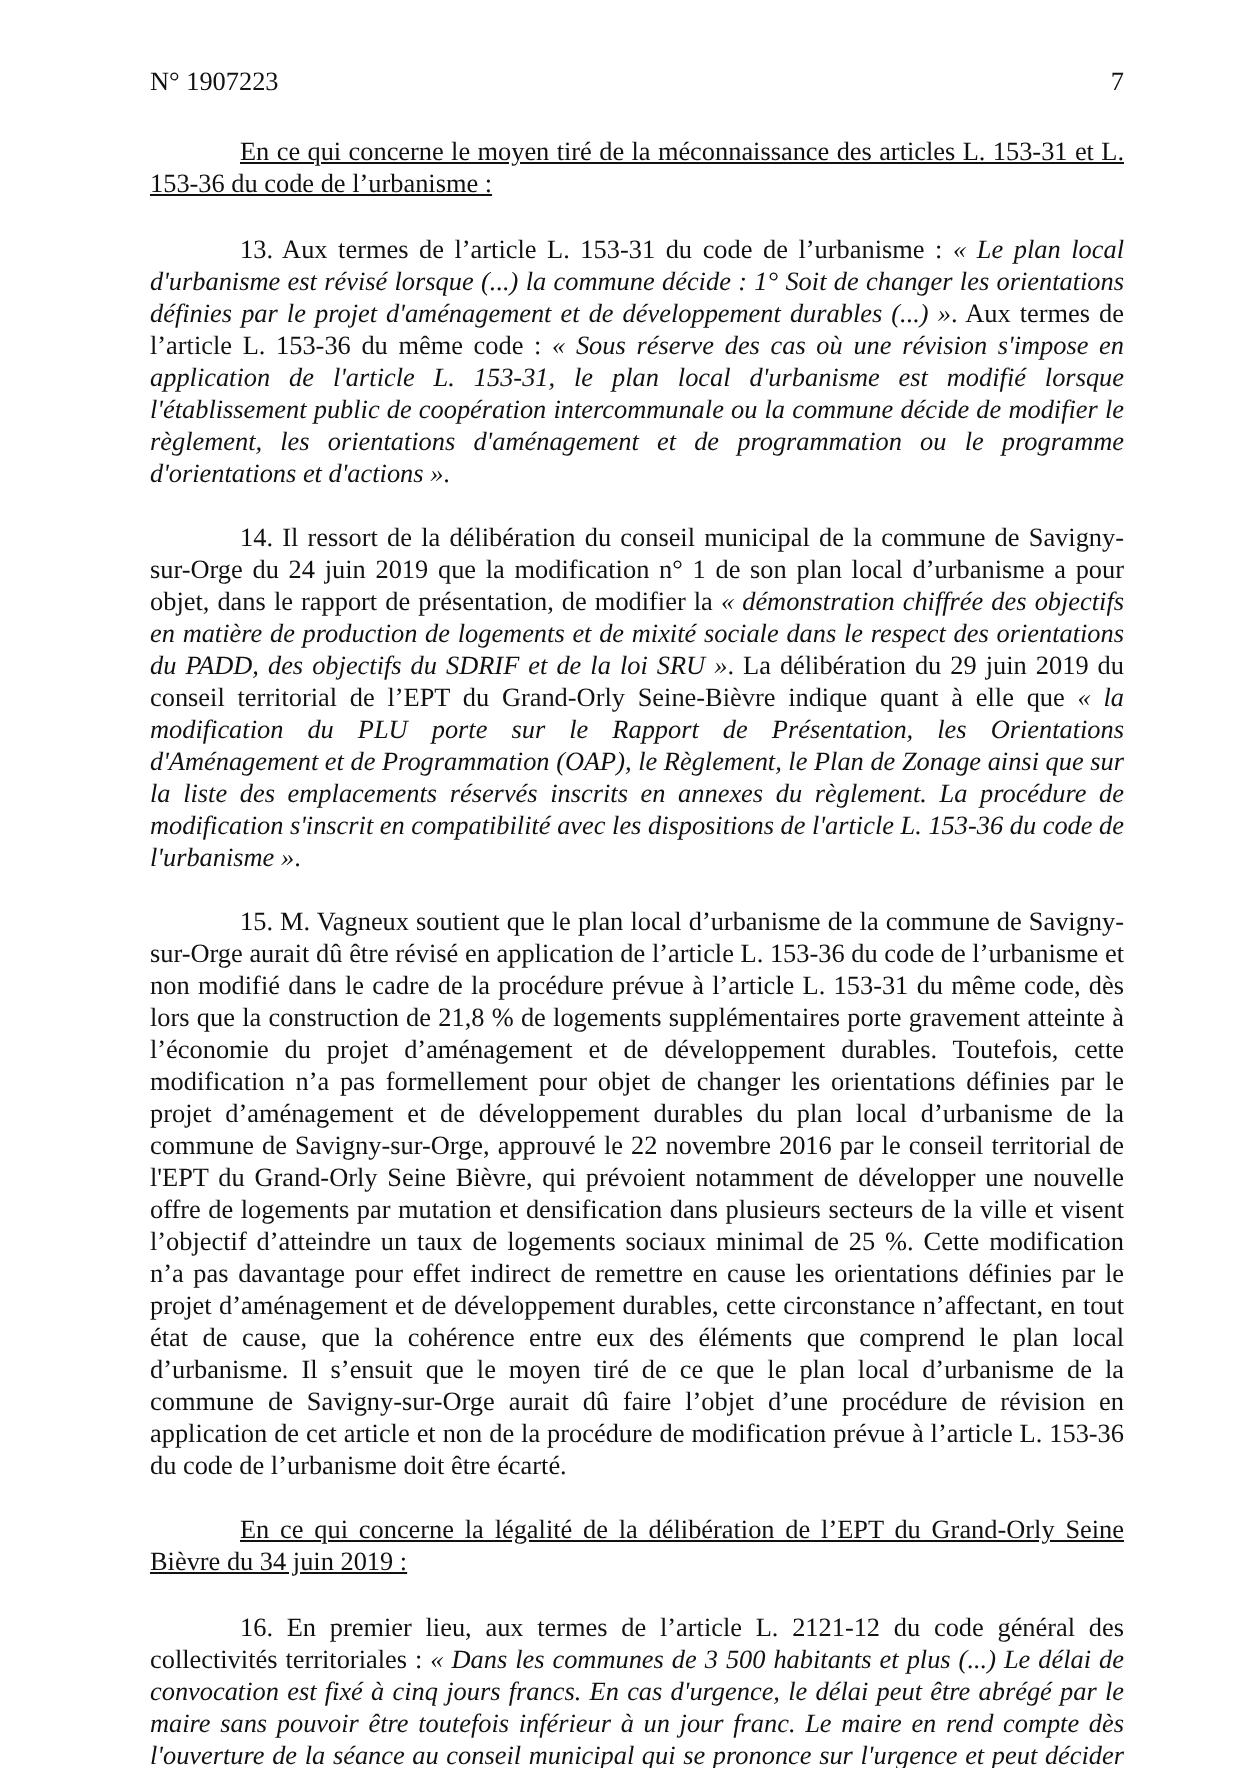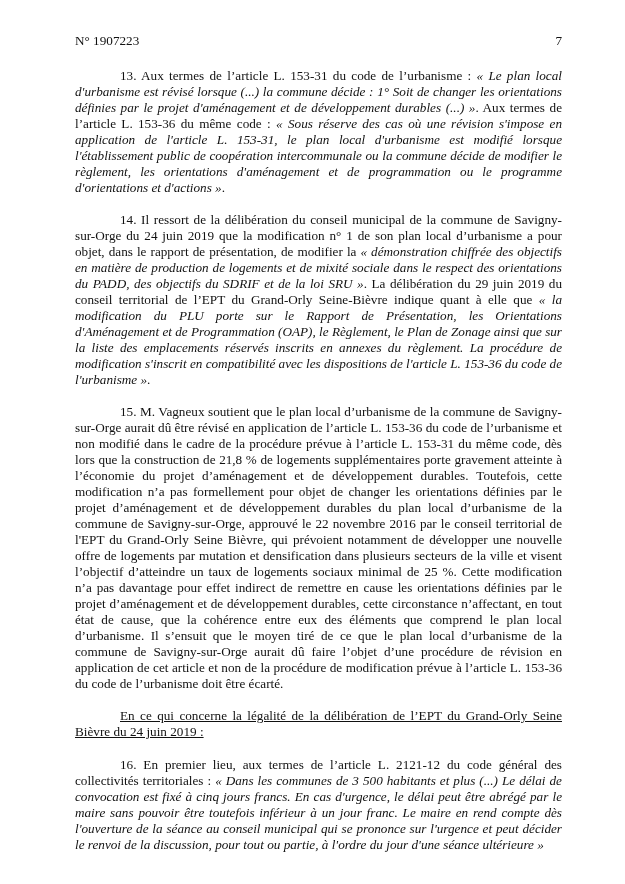--- a/index.html
+++ b/index.html
@@ -29,32 +29,33 @@
 </head>
 <body>
 
 <div class="page">
   <div class="header">
     <span class="num">N° 1907223</span>
     <span class="pg">7</span>
   </div>
 
   <div class="body">
+    <div class="heading">En ce qui concerne le moyen tiré de la méconnaissance des articles L. 153-31 et L. 153-36 du code de l’urbanisme :</div>
 
     <p class="para">
       <span>13. Aux termes de l’article L. 153-31 du code de l’urbanisme : </span><i>« Le plan local d'urbanisme est révisé lorsque (...) la commune décide : 1° Soit de changer les orientations définies par le projet d'aménagement et de développement durables (...) »</i><span>. Aux termes de l’article L. 153-36 du même code : </span><i>« Sous réserve des cas où une révision s'impose en application de l'article L. 153-31, le plan local d'urbanisme est modifié lorsque l'établissement public de coopération intercommunale ou la commune décide de modifier le règlement, les orientations d'aménagement et de programmation ou le programme d'orientations et d'actions »</i><span>.</span>
     </p>
 
     <p class="para">
       <span>14. Il ressort de la délibération du conseil municipal de la commune de Savigny-sur-Orge du 24 juin 2019 que la modification n° 1 de son plan local d’urbanisme a pour objet, dans le rapport de présentation, de modifier la </span><i>« démonstration chiffrée des objectifs en matière de production de logements et de mixité sociale dans le respect des orientations du PADD, des objectifs du SDRIF et de la loi SRU »</i><span>. La délibération du 29 juin 2019 du conseil territorial de l’EPT du Grand-Orly Seine-Bièvre indique quant à elle que </span><i>« la modification du PLU porte sur le Rapport de Présentation, les Orientations d'Aménagement et de Programmation (OAP), le Règlement, le Plan de Zonage ainsi que sur la liste des emplacements réservés inscrits en annexes du règlement. La procédure de modification s'inscrit en compatibilité avec les dispositions de l'article L. 153-36 du code de l'urbanisme »</i><span>.</span>
     </p>
 
     <p class="para">
       <span>15. M. Vagneux soutient que le plan local d’urbanisme de la commune de Savigny-sur-Orge aurait dû être révisé en application de l’article L. 153-36 du code de l’urbanisme et non modifié dans le cadre de la procédure prévue à l’article L. 153-31 du même code, dès lors que la construction de 21,8 % de logements supplémentaires porte gravement atteinte à l’économie du projet d’aménagement et de développement durables. Toutefois, cette modification n’a pas formellement pour objet de changer les orientations définies par le projet d’aménagement et de développement durables du plan local d’urbanisme de la commune de Savigny-sur-Orge, approuvé le 22 novembre 2016 par le conseil territorial de l'EPT du Grand-Orly Seine Bièvre, qui prévoient notamment de développer une nouvelle offre de logements par mutation et densification dans plusieurs secteurs de la ville et visent l’objectif d’atteindre un taux de logements sociaux minimal de 25 %. Cette modification n’a pas davantage pour effet indirect de remettre en cause les orientations définies par le projet d’aménagement et de développement durables, cette circonstance n’affectant, en tout état de cause, que la cohérence entre eux des éléments que comprend le plan local d’urbanisme. Il s’ensuit que le moyen tiré de ce que le plan local d’urbanisme de la commune de Savigny-sur-Orge aurait dû faire l’objet d’une procédure de révision en application de cet article et non de la procédure de modification prévue à l’article L. 153-36 du code de l’urbanisme doit être écarté.</span>
     </p>
 
-    <div class="heading">En ce qui concerne la légalité de la délibération de l’EPT du Grand-Orly Seine Bièvre du 24 juin 2019 :</div>
+    <div class="heading">En ce qui concerne la légalité de la délibération de l’EPT du Grand-Orly Seine Bièvre du 34 juin 2019 :</div>
 
     <p class="para">
       <span>16. En premier lieu, aux termes de l’article L. 2121-12 du code général des collectivités territoriales : </span><i>« Dans les communes de 3 500 habitants et plus (...) Le délai de convocation est fixé à cinq jours francs. En cas d'urgence, le délai peut être abrégé par le maire sans pouvoir être toutefois inférieur à un jour franc. Le maire en rend compte dès l'ouverture de la séance au conseil municipal qui se prononce sur l'urgence et peut décider le renvoi de la discussion, pour tout ou partie, à l'ordre du jour d'une séance ultérieure »</i>
     </p>
   </div>
 </div>
 
 </body></html>

